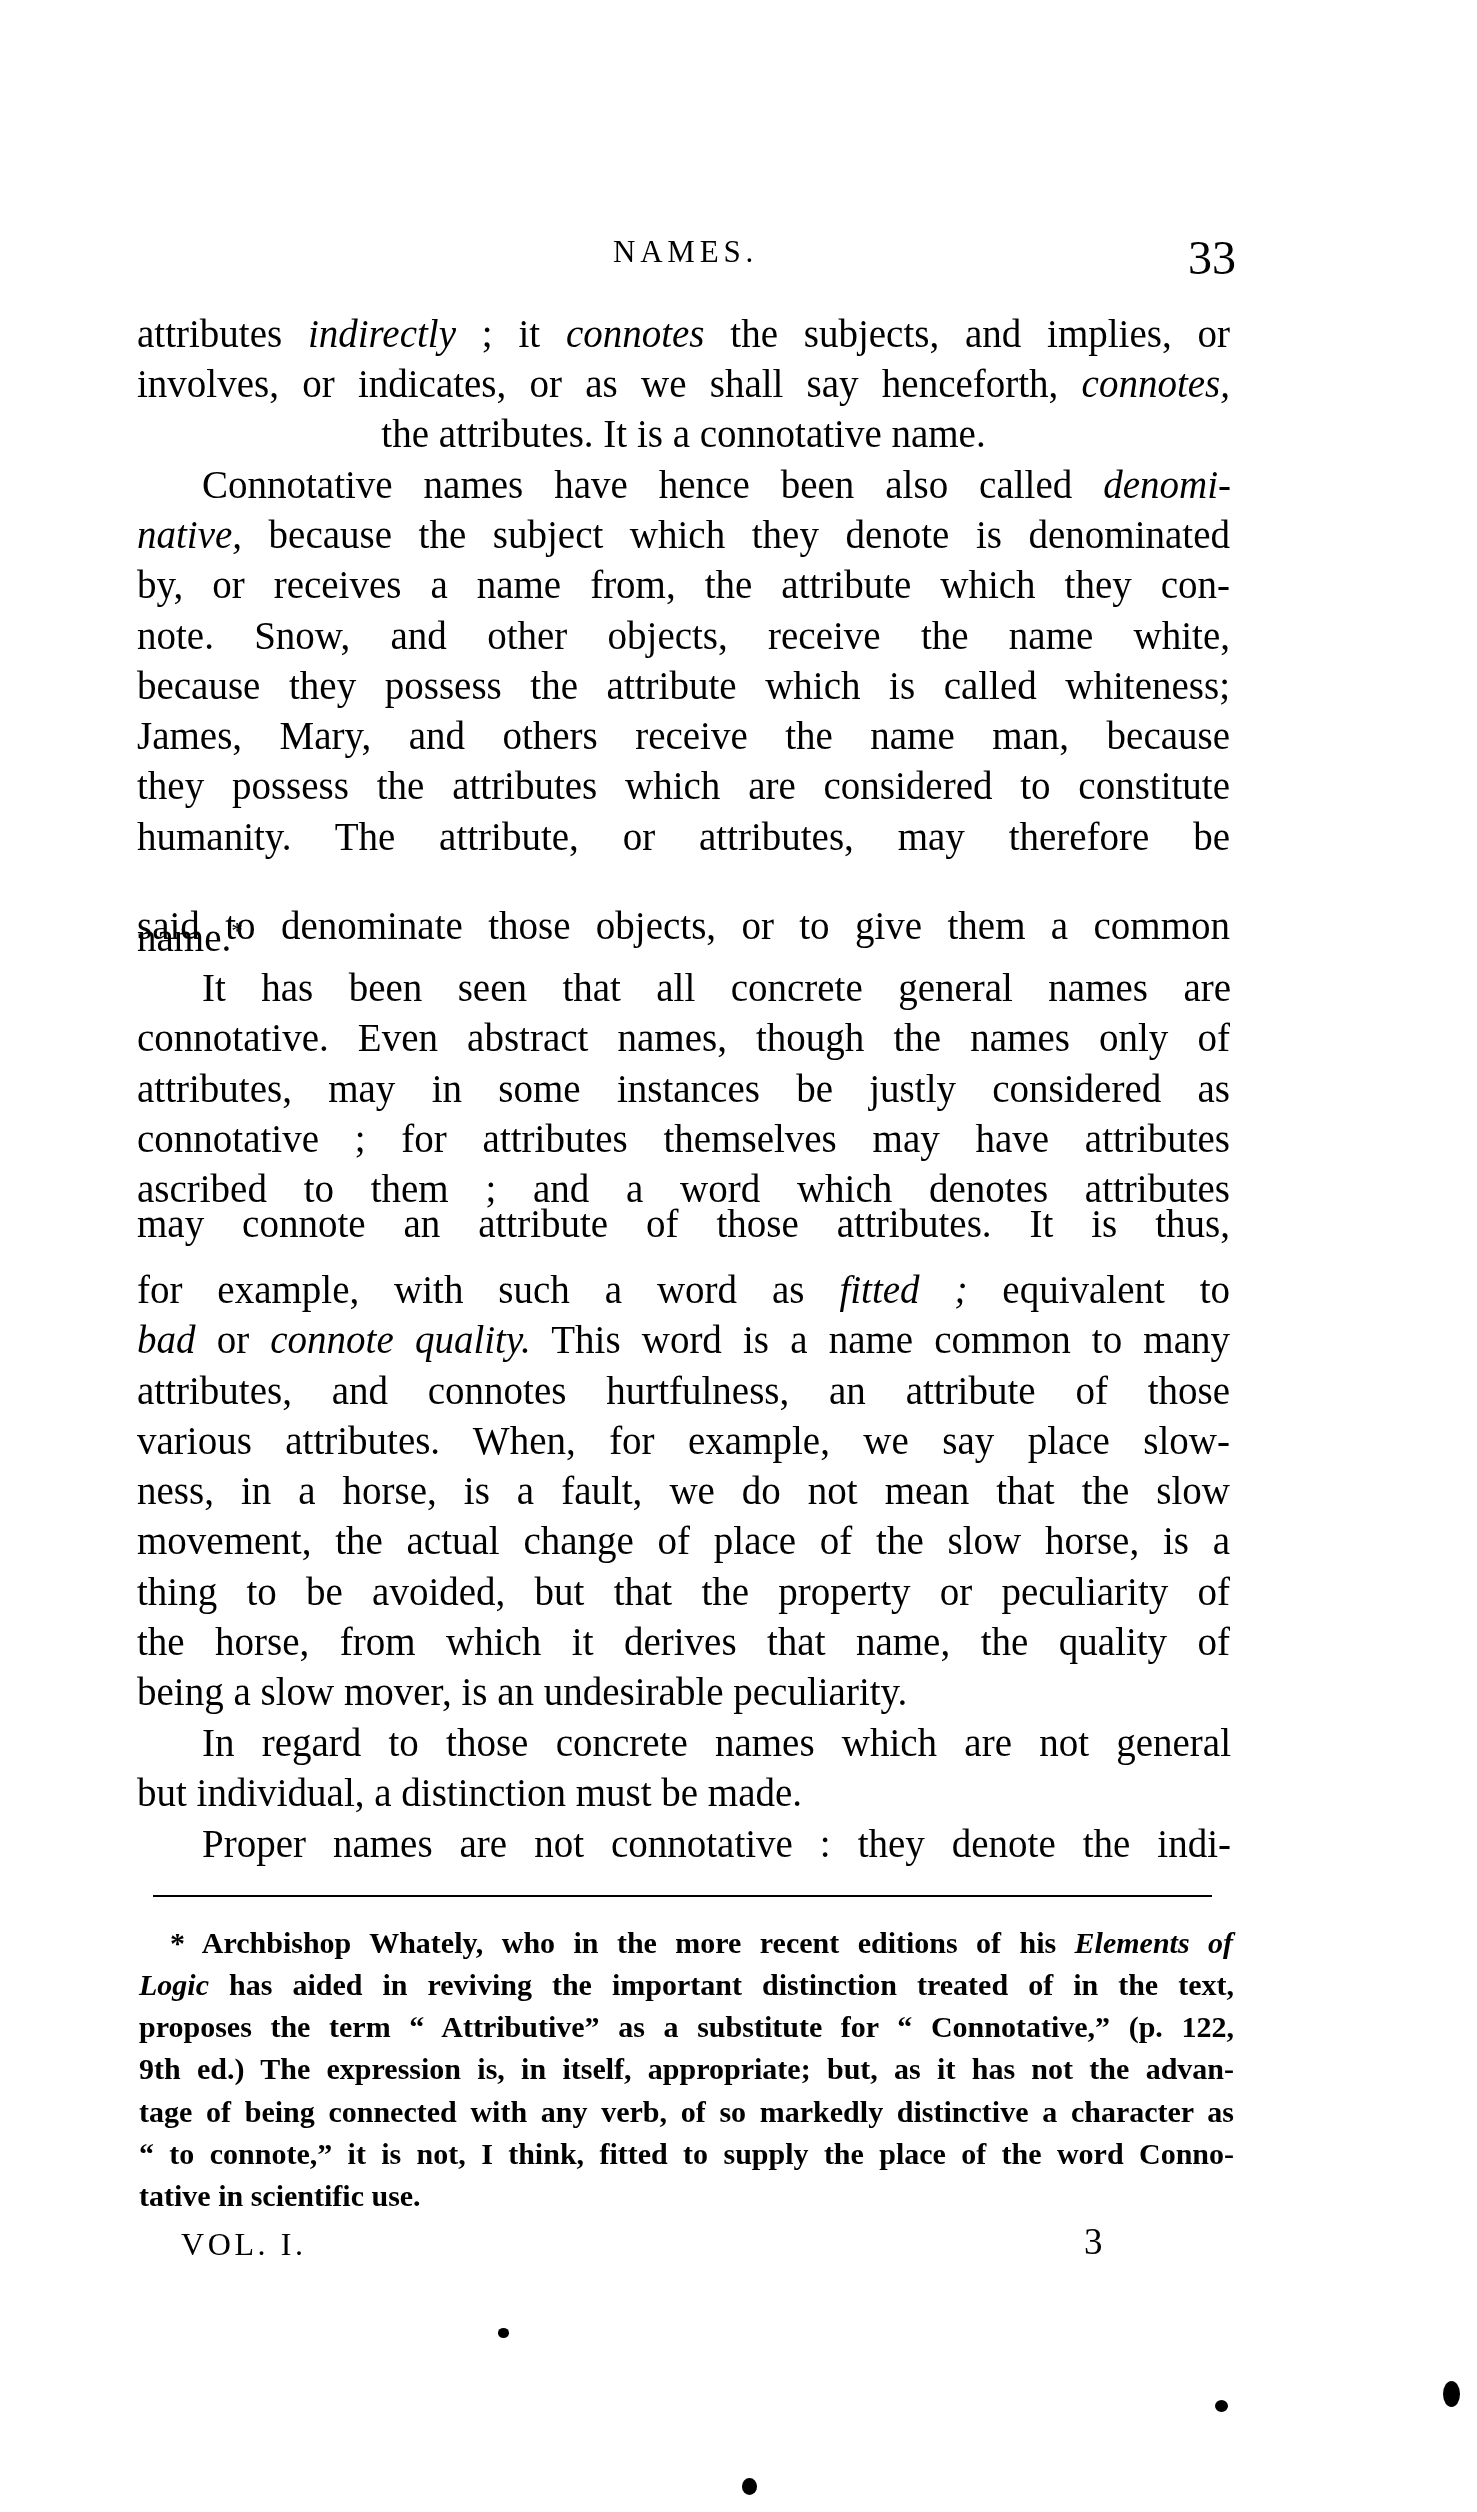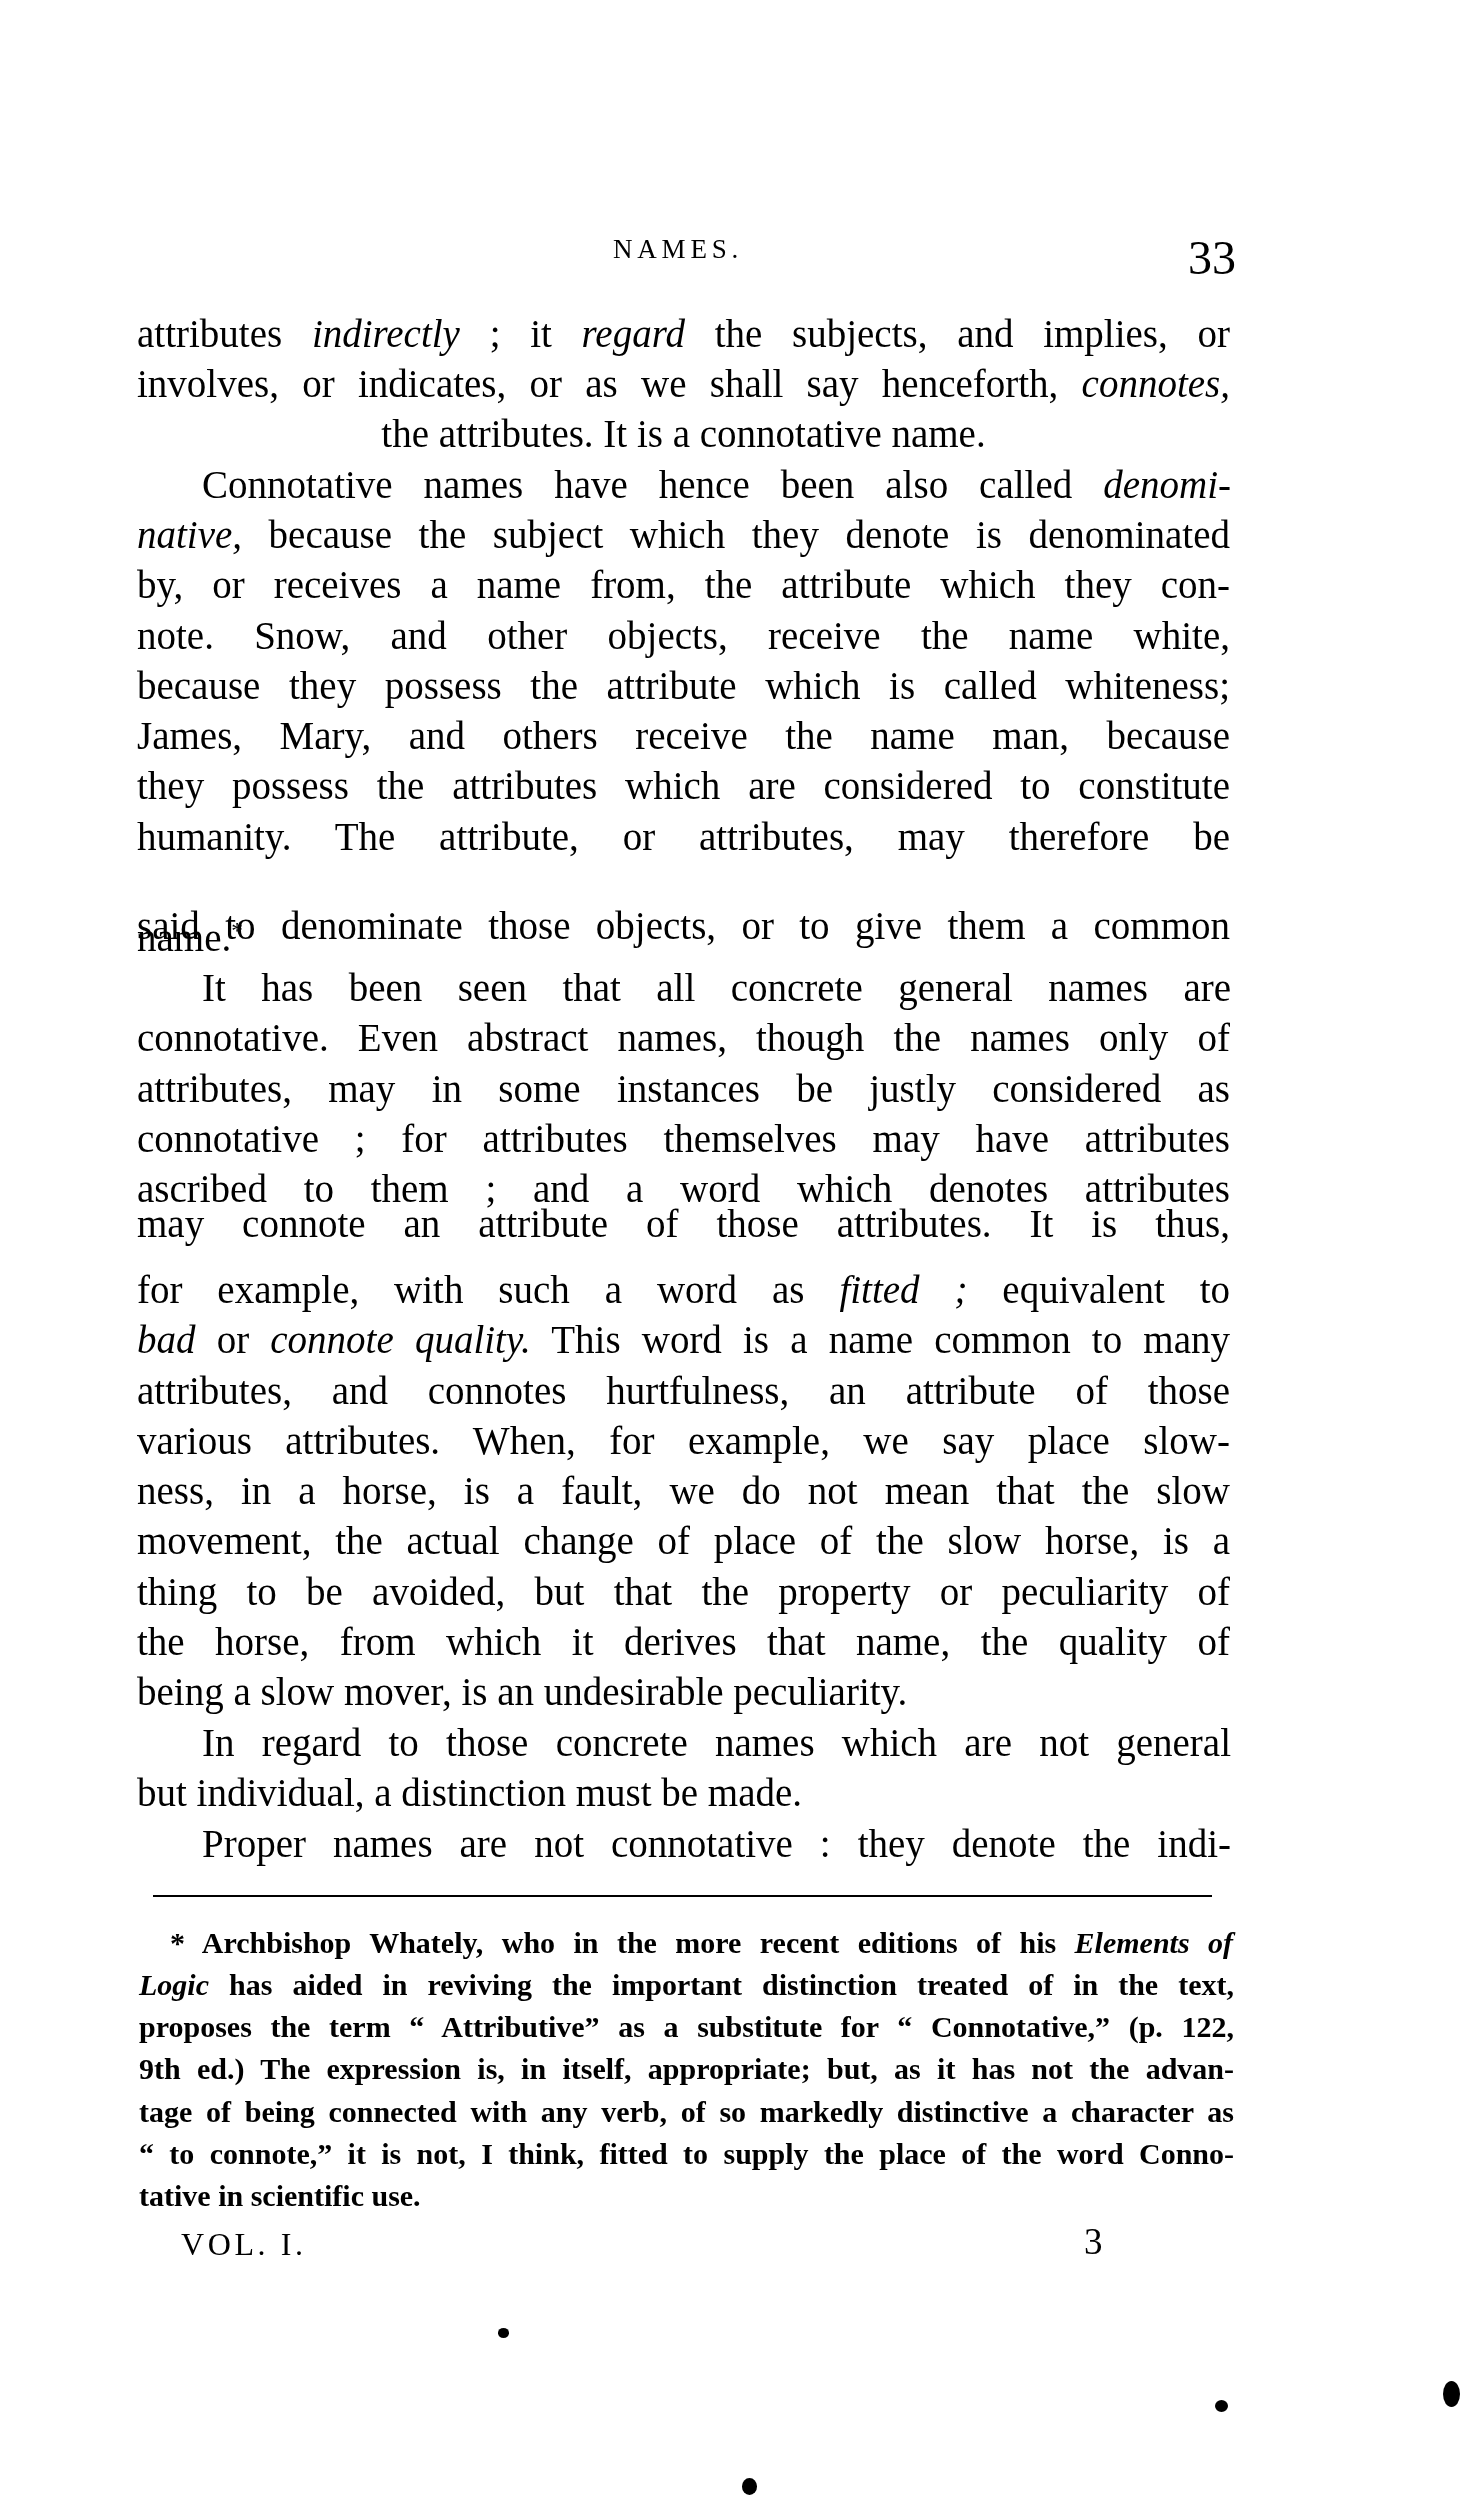--- a/index.html
+++ b/index.html
@@ -1,19 +1,19 @@
 <!DOCTYPE html>
 <html style="font-size:9.5px"><head>
 <meta charset="utf-8">
 <style>
   html, body { margin: 0; padding: 0; background: #ffffff; }
   body { width: 1478px; height: 2512px; position: relative; overflow: hidden; }
   .page { position: absolute; left: 0; top: 0; width: 1478px; height: 2512px; background: #ffffff; color: #000000; }
   .serif { font-family: "Liberation Serif", "DejaVu Serif", serif; }
-  .running-head { position: absolute; top: 235px; left: 613px; font-size: 27px; letter-spacing: 4.8px; line-height: 1.107; text-align: right; }
+  .running-head { position: absolute; top: 235px; left: 613px; font-size: 31px; letter-spacing: 4.8px; line-height: 1.107; text-align: right; }
   .page-num { position: absolute; top: 231px; left: 1184px; width: 52px; text-align: right; font-size: 48px; line-height: 1.107; }
   .line { position: absolute; left: 137px; width: 1093px; font-size: 39px; line-height: 1.107; white-space: nowrap; }
   .line.full { text-align: justify; text-align-last: justify; white-space: normal; height: 44px; overflow: visible; }
   .line.indent { left: 202px; width: 1029px; }
   .line i { font-style: italic; }
   .sup { font-size: 0.6em; vertical-align: 0.55em; line-height: 0; }
   .rule { position: absolute; left: 153px; top: 1895px; width: 1059px; height: 2.4px; background: #000; }
   .fn-line { position: absolute; left: 139px; width: 1095px; font-size: 30px; font-weight: bold; line-height: 1.107; white-space: nowrap; }
   .fn-line.full { text-align: justify; text-align-last: justify; white-space: normal; height: 33px; }
   .fn-line.indent { left: 170px; width: 1063px; }
@@ -23,21 +23,21 @@
   .speck { position: absolute; background: #000; border-radius: 50%; }
 </style>
 </head>
 <body>
 
 <div class="page serif">
   <div class="running-head">NAMES.</div>
   <div class="page-num">33</div>
 
   <div id="body-text">
-      <div class="line full" style="top: 312px;"><span>attributes </span><i>indirectly</i><span> ;  it </span><i>regard</i><span> the subjects, and implies, or</span></div>
+      <div class="line full" style="top: 312px;"><span>attributes </span><i>indirectly</i><span> ;  it </span><i>connotes</i><span> the subjects, and implies, or</span></div>
       <div class="line full" style="top: 362px;"><span>involves, or indicates, or as we shall say henceforth, </span><i>connotes,</i></div>
       <div class="line" style="top: 412px; text-align: center;"><span>the attributes.   It is a connotative name.</span></div>
       <div class="line full indent" style="top: 463px;"><span>Connotative names have hence been also called </span><i>denomi-</i></div>
       <div class="line full" style="top: 513px;"><i>native,</i><span> because the subject which they denote is denominated</span></div>
       <div class="line full" style="top: 563px;"><span>by, or receives a name from, the attribute which they con-</span></div>
       <div class="line full" style="top: 614px;"><span>note.  Snow, and other objects, receive the name white,</span></div>
       <div class="line full" style="top: 664px;"><span>because they possess the attribute which is called whiteness;</span></div>
       <div class="line full" style="top: 714px;"><span>James, Mary, and others receive the name man, because</span></div>
       <div class="line full" style="top: 764px;"><span>they possess the attributes which are considered to constitute</span></div>
       <div class="line full" style="top: 815px;"><span>humanity.  The attribute, or attributes, may therefore be</span></div>

